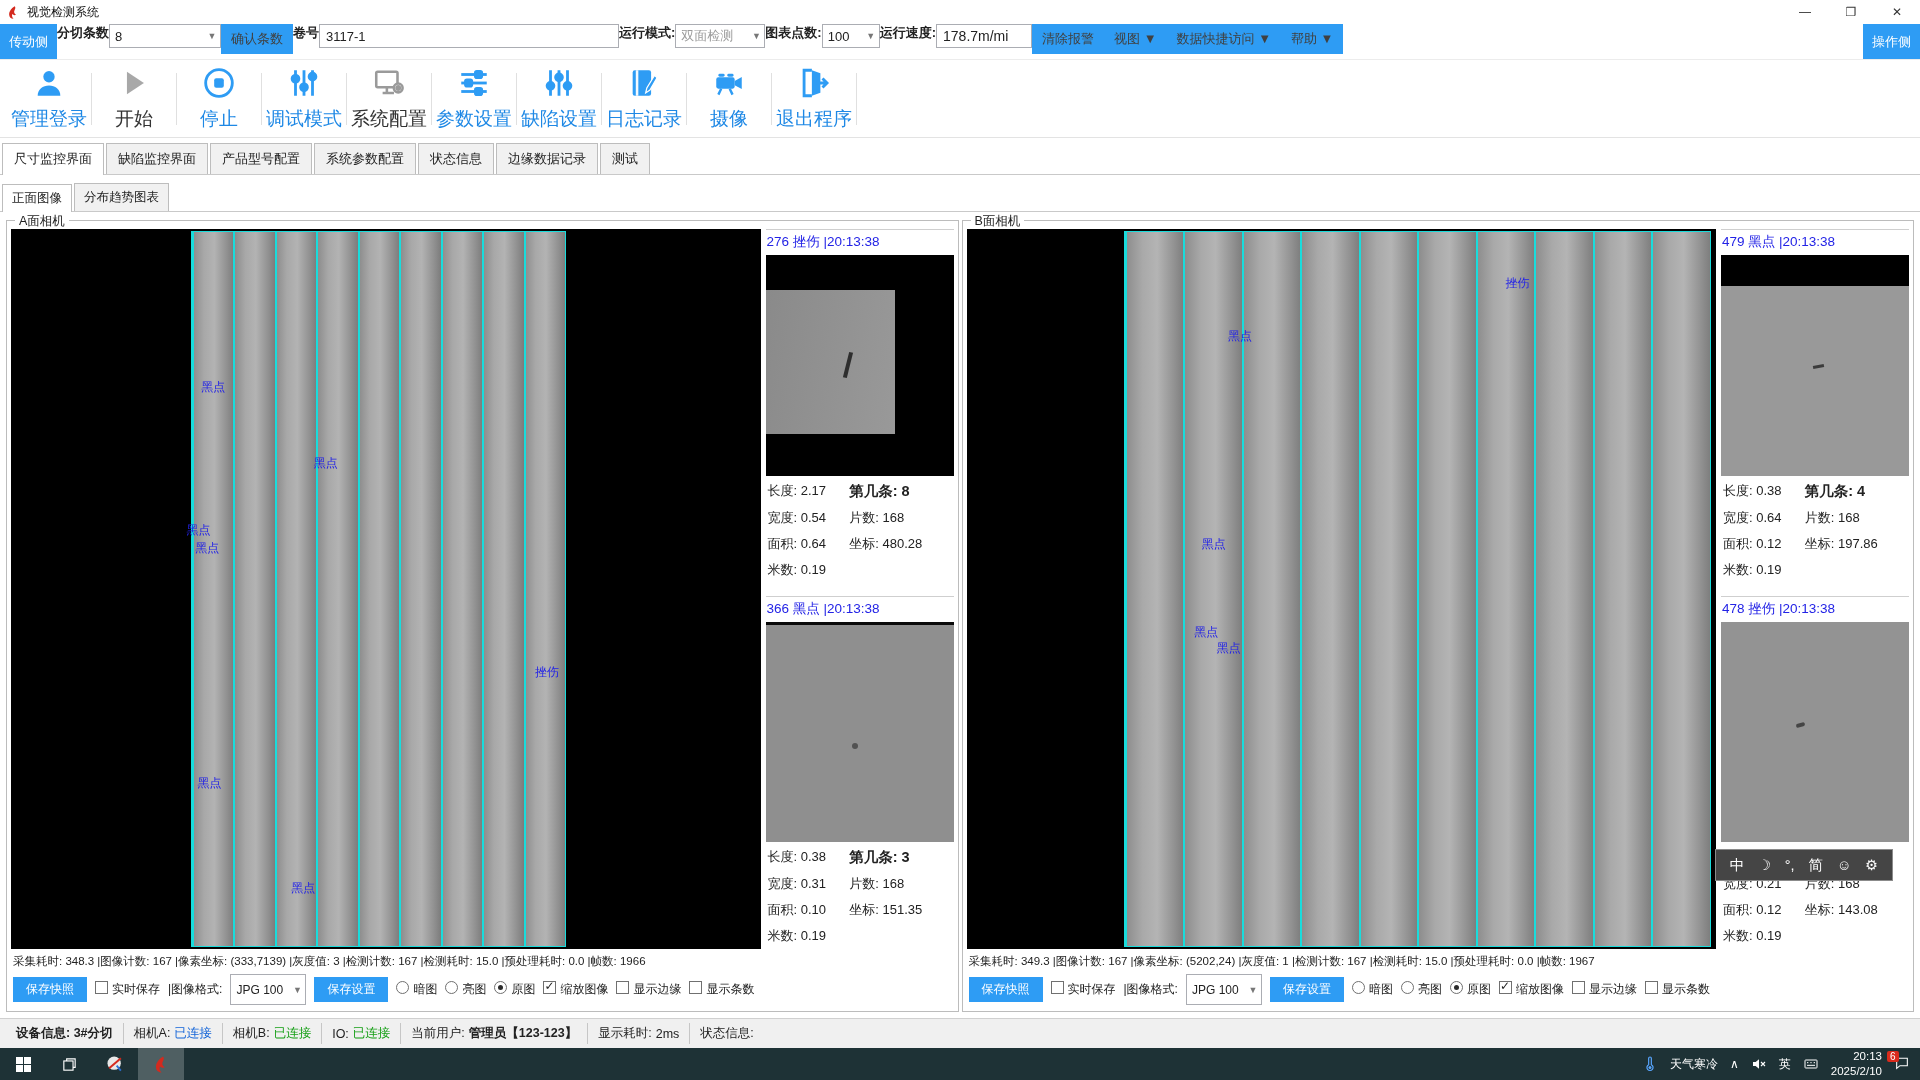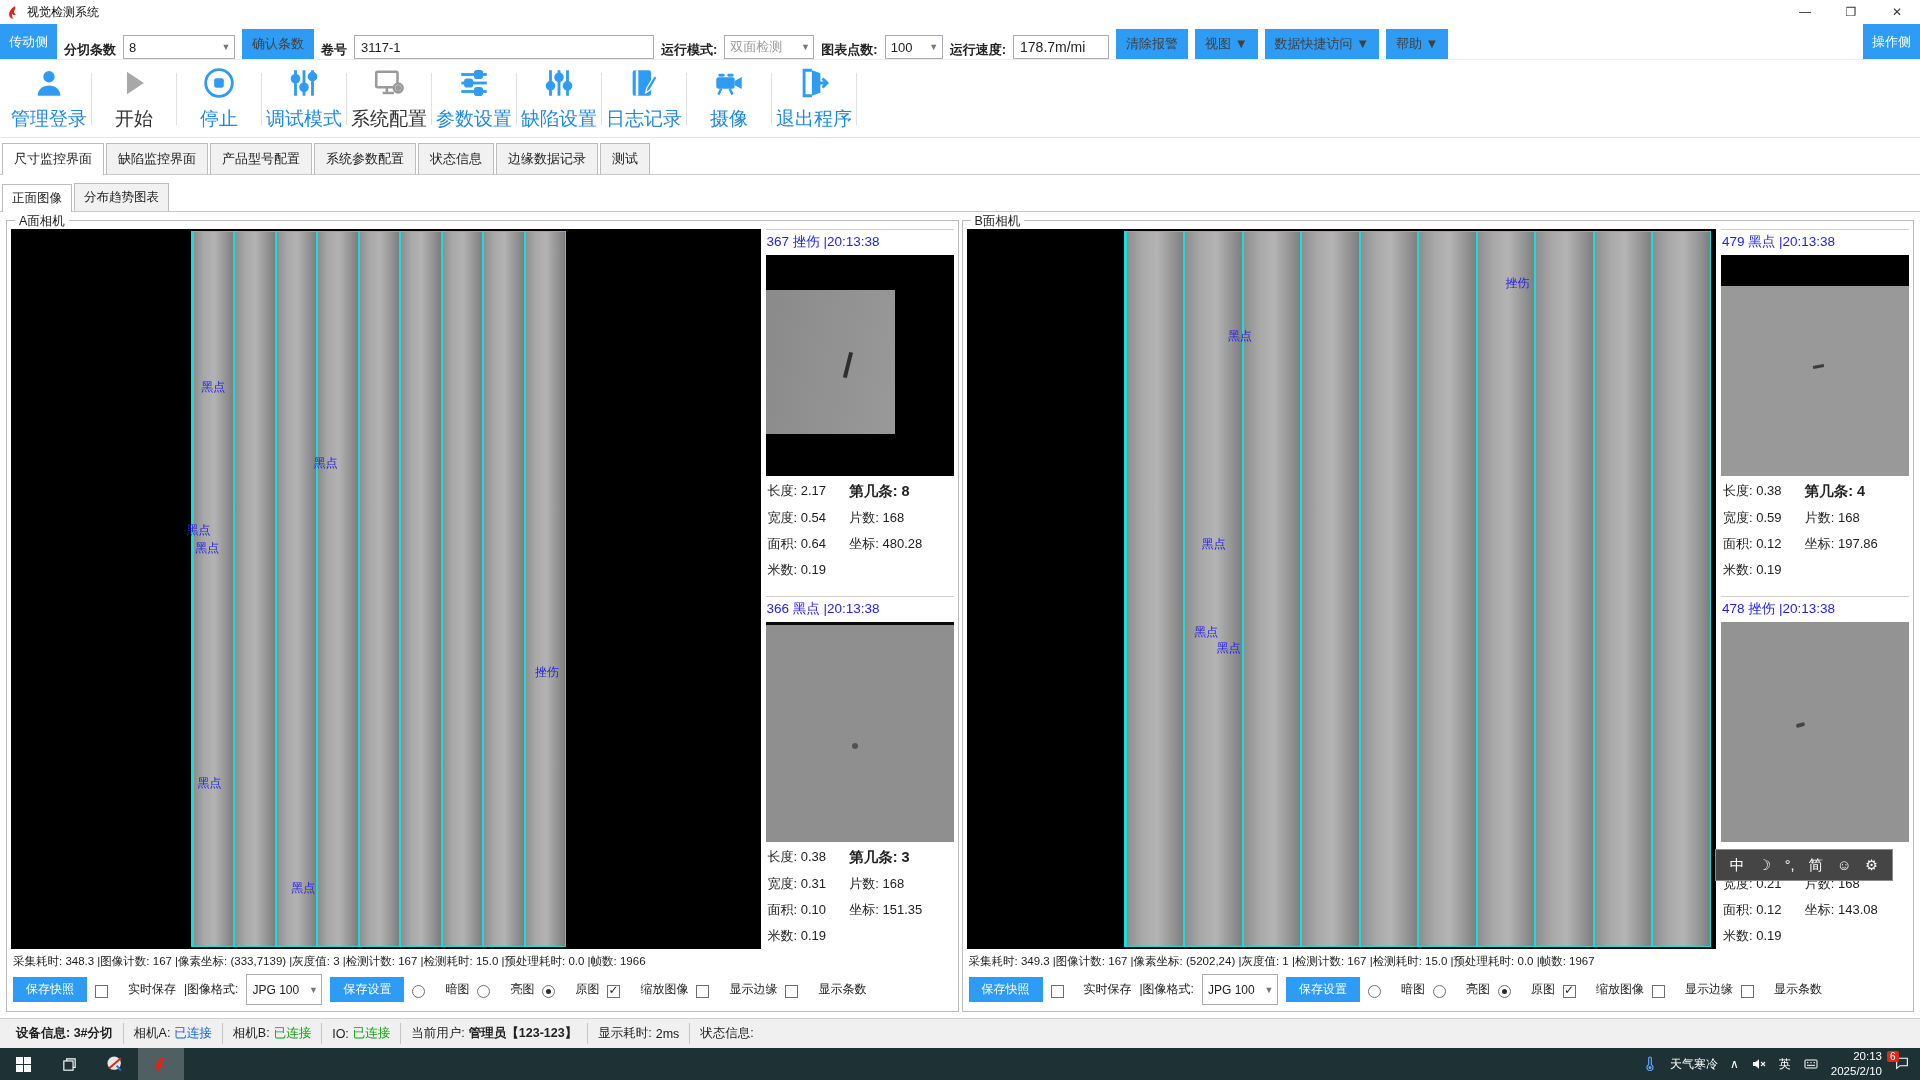--- a/index.html
+++ b/index.html
@@ -8,21 +8,21 @@
   #app {width:1920px;height:1080px;display:flex;flex-direction:column;position:relative}
 
   
   .titlebar {height:24px;display:flex;align-items:center;background:#fff;padding-left:6px;flex:0 0 auto}
   .titlebar svg.logo {width:15px;height:15px;margin-right:6px}
   .titlebar .title {font-size:12px;color:#111}
   .win-btns {margin-left:auto;display:flex;height:100%}
   .win-btn {width:46px;display:flex;align-items:center;justify-content:center;font-size:12px;color:#333;cursor:pointer}
 
   
-  .toolbar {height:36px;display:flex;align-items:flex-end;background:#fff;border-bottom:1px solid #ececec;gap:7px;flex:0 0 auto}
+  .toolbar {height:36px;display:flex;align-items:flex-start;background:#fff;border-bottom:1px solid #ececec;gap:0;flex:0 0 auto}
   .side-btn {height:100%;background:#2e9cf4;color:#fff;display:flex;align-items:center;justify-content:center;
     padding:0 9px;font-size:13px;cursor:pointer;flex:0 0 auto}
   .tb-label {font-weight:bold;font-size:13px;white-space:nowrap}
   .combo {height:24px;border:1px solid #abadb3;background:#fff;display:flex;align-items:center;padding-left:5px;font-size:13px;cursor:pointer}
   .combo .arrow {margin-left:auto;width:16px;text-align:center;color:#777;font-size:9px}
   .combo.dis {color:#9b9b9b}
   .textbox {height:24px;border:1px solid #abadb3;padding:0 6px;display:flex;align-items:center;font-size:13px;background:#fff}
   .btn-blue {background:#2e9cf4;color:#404040;border:none;padding:6px 10px;font-size:13px;cursor:pointer;white-space:nowrap}
   .w-slit {width:112px}.w-roll {width:300px}.w-mode {width:90px}.w-pts {width:58px}
   .w-speed {width:96px;font-size:14px}
@@ -70,21 +70,21 @@
   .thumb-b1 {background:#939393}
   .thumb-b1::after {content:"";position:absolute;left:40%;top:46%;width:9px;height:4px;background:#454545;border-radius:2px;transform:rotate(-15deg)}
   .info {display:grid;grid-template-columns:1fr 1.25fr;row-gap:8px;padding:6px 2px 4px 2px;font-size:13px}
   .info .cell {white-space:nowrap}
   .info .big {font-weight:bold;font-size:14.5px}
 
   
   .cam-status {font-size:11.5px;padding:5px 0 2px 2px;white-space:nowrap;overflow:hidden;color:#222}
   .cam-controls {display:flex;align-items:center;gap:8px;padding:3px 0 4px 2px;font-size:12px;white-space:nowrap}
   .sm-btn {background:#2e9cf4;color:#fff;border:none;padding:4px 13px;font-size:12px;cursor:pointer}
-  .ctl {display:flex;align-items:flex-end;gap:20px;cursor:pointer}
+  .ctl {display:flex;align-items:flex-start;gap:4px;cursor:pointer}
   .cbx {width:13px;height:13px;border:1px solid #707070;background:#fff;display:inline-block;position:relative;flex:0 0 auto}
   .cbx.on::after {content:"✓";position:absolute;left:0;top:-3px;font-size:12px;color:#222}
   .rdo {width:13px;height:13px;border:1px solid #707070;border-radius:50%;background:#fff;display:inline-block;position:relative;flex:0 0 auto}
   .rdo.on::after {content:"";position:absolute;left:3px;top:3px;width:5px;height:5px;border-radius:50%;background:#2b2b2b}
   .combo.small {height:31px;width:76px;font-size:12px}
 
   
   .statusbar {height:30px;background:#f0f0f0;border-top:1px solid #d0d0d0;display:flex;align-items:center;flex:0 0 auto;font-size:12.5px;padding-left:6px}
   .sb-seg {padding:0 10px;display:flex;align-items:center;gap:4px;border-right:1px solid #c6c6c6;height:72%}
   .sb-seg.last {border-right:none}
@@ -282,21 +282,21 @@
             <span class="anno" style="left: 42%; top: 32.5%;">黑点</span>
             <span class="anno" style="left: 25%; top: 41.8%;">黑点</span>
             <span class="anno" style="left: 26.2%; top: 44.3%;">黑点</span>
             <span class="anno" style="left: 71.5%; top: 61.5%;">挫伤</span>
             <span class="anno" style="left: 26.5%; top: 77%;">黑点</span>
             <span class="anno" style="left: 39%; top: 91.5%;">黑点</span>
           </div>
         <div class="defect-col">
   <div class="defect-card">
     <div class="defect-head">
-      <span>367</span>
+      <span>276</span>
       <span>挫伤</span>
       <span>|20:13:38</span>
     </div>
     <div class="thumb thumb-a0"></div>
     <div class="info">
                 <div class="cell">长度: 2.17</div>
                 <div class="cell big">第几条: 8</div>
                 <div class="cell">宽度: 0.54</div>
                 <div class="cell">片数: 168</div>
                 <div class="cell">面积: 0.64</div>
@@ -381,21 +381,21 @@
   <div class="defect-card">
     <div class="defect-head">
       <span>479</span>
       <span>黑点</span>
       <span>|20:13:38</span>
     </div>
     <div class="thumb thumb-b0"></div>
     <div class="info">
                 <div class="cell">长度: 0.38</div>
                 <div class="cell big">第几条: 4</div>
-                <div class="cell">宽度: 0.59</div>
+                <div class="cell">宽度: 0.64</div>
                 <div class="cell">片数: 168</div>
                 <div class="cell">面积: 0.12</div>
                 <div class="cell">坐标: 197.86</div>
                 <div class="cell">米数: 0.19</div>
                 <div class="cell"></div>
               </div>
   </div>
 
   <div class="defect-card">
     <div class="defect-head">

